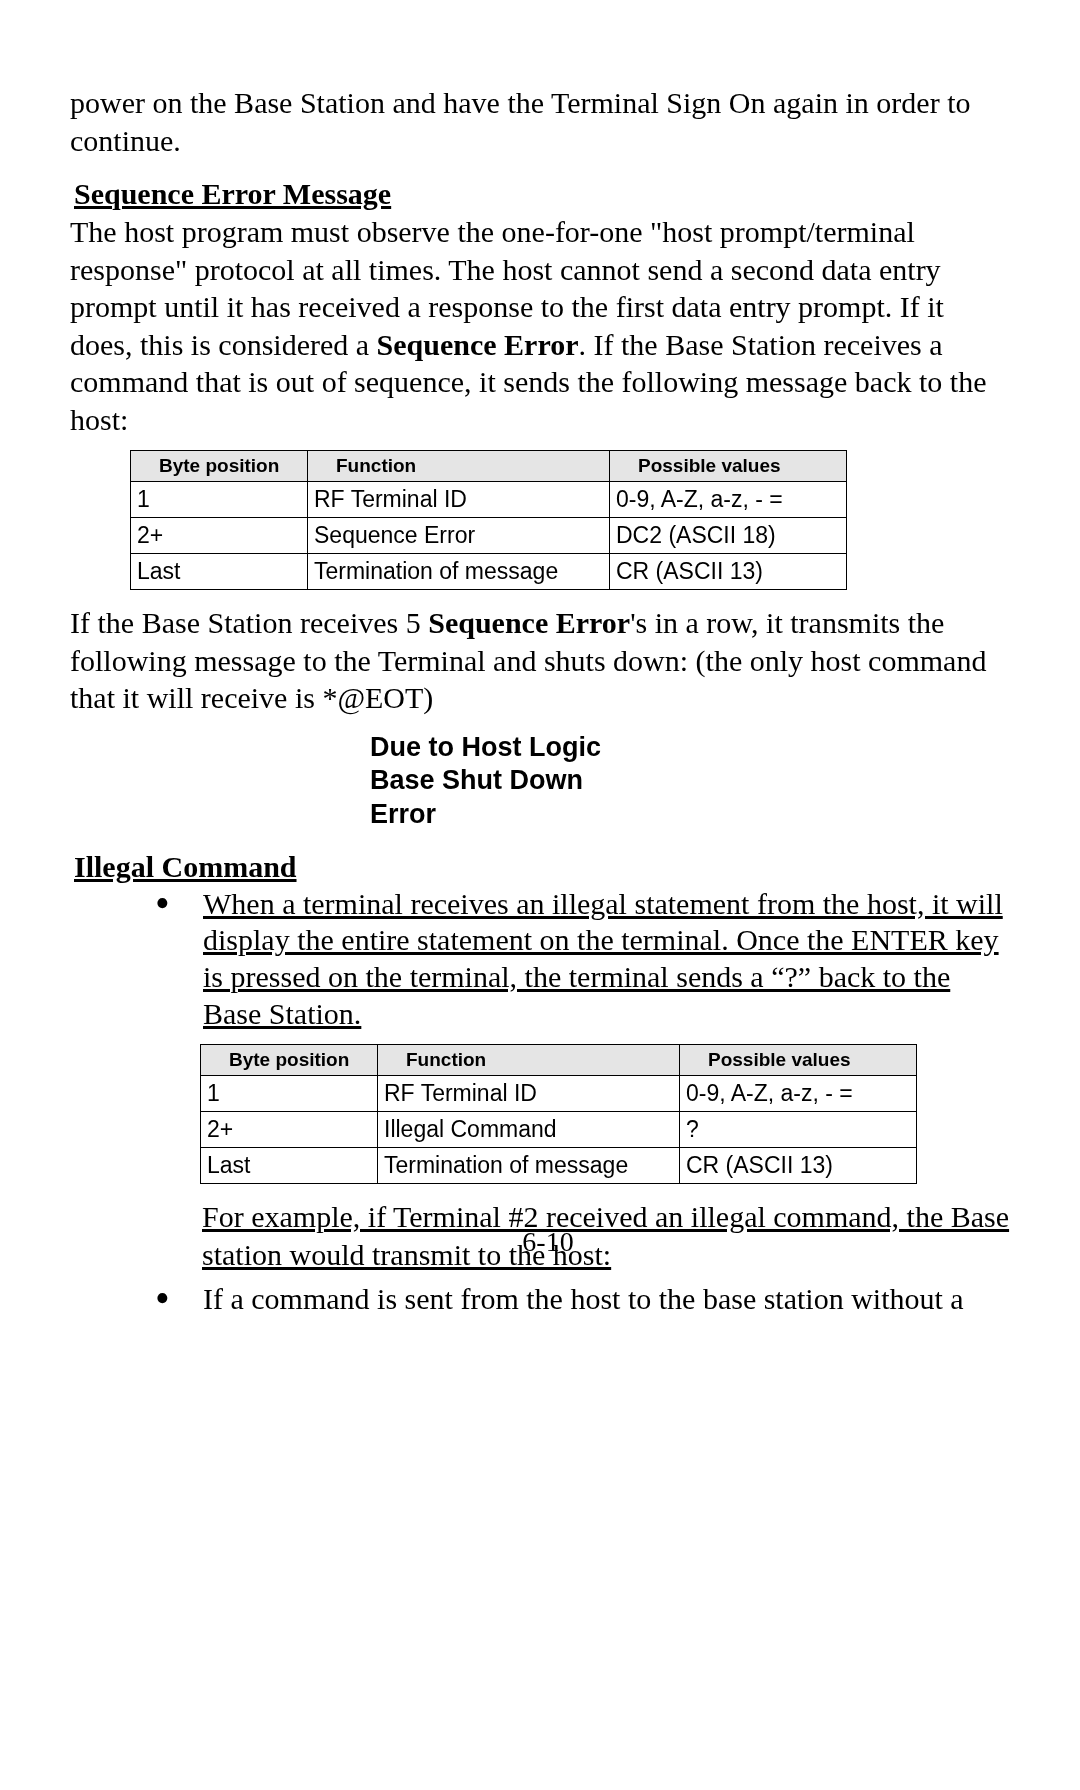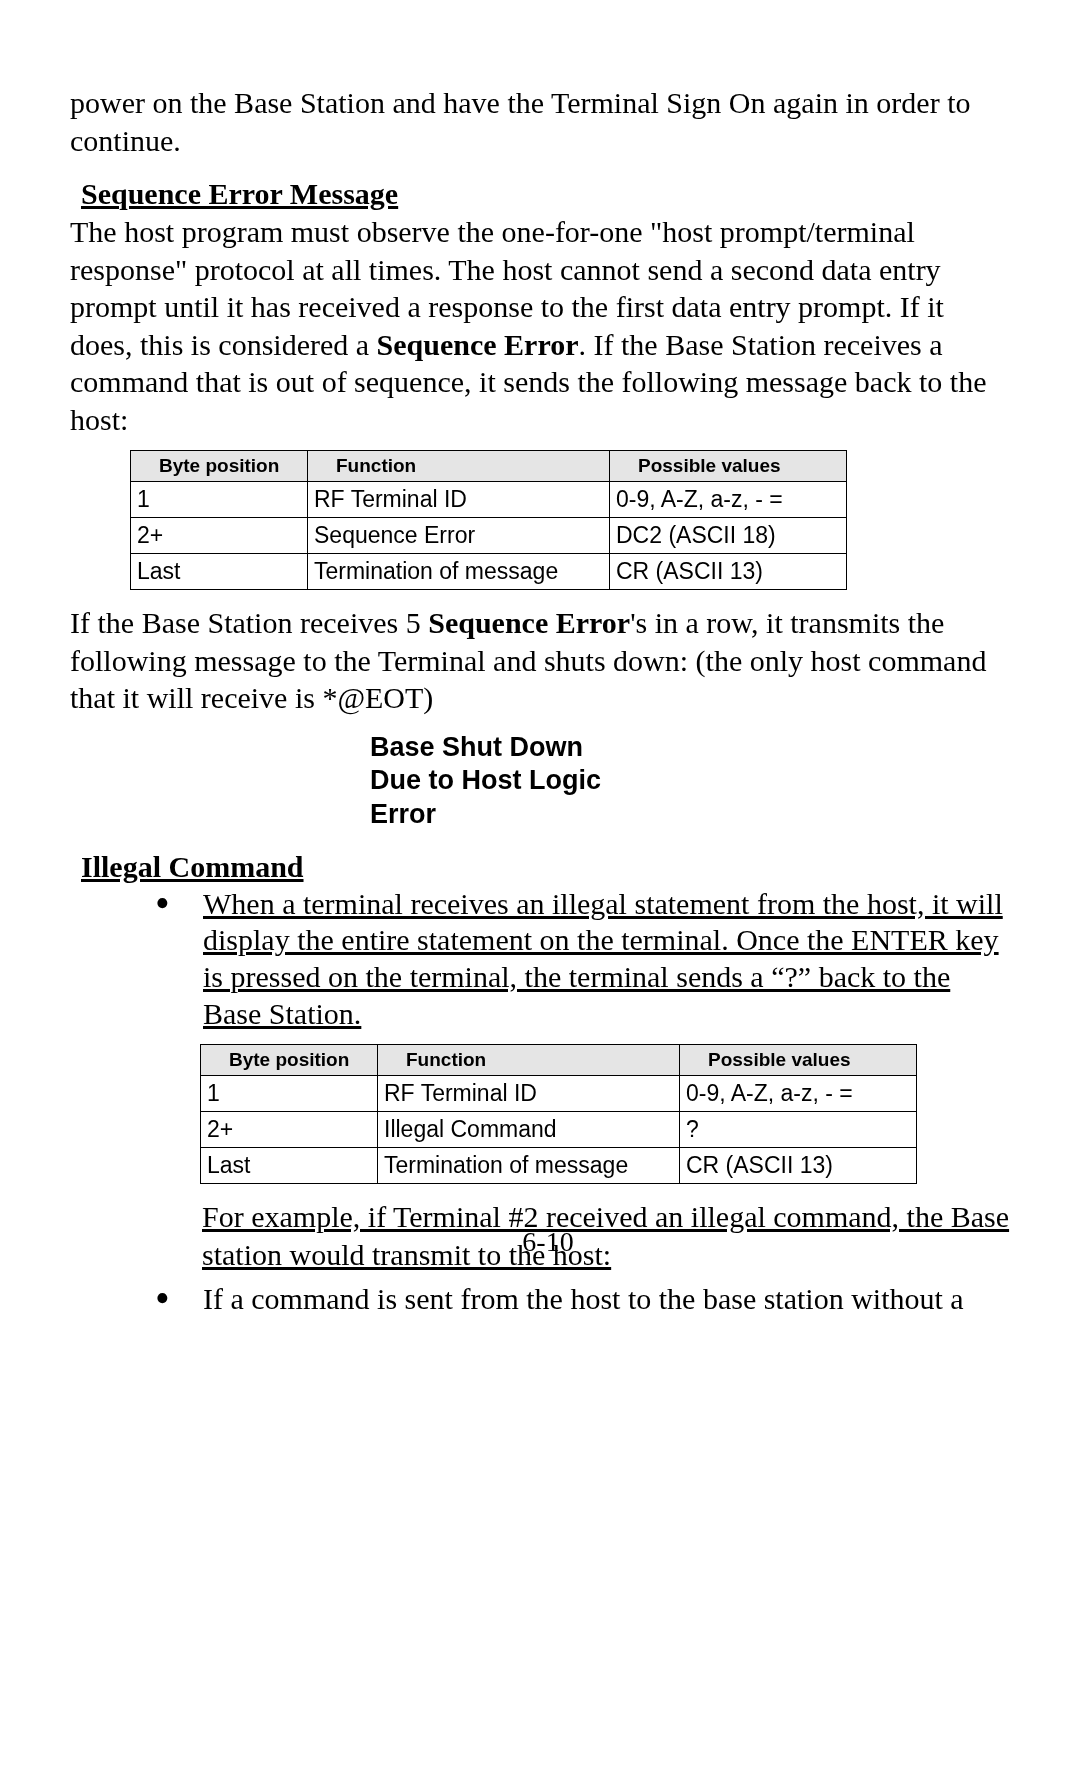--- a/index.html
+++ b/index.html
@@ -19,21 +19,21 @@
   }
   .body-text {
     font-size: 30px;
     line-height: 1.25;
     margin: 0 0 10px 0;
   }
   .section-title {
     font-size: 30px;
     font-weight: bold;
     text-decoration: underline;
-    margin: 18px 0 2px 11px;
+    margin: 18px 0 2px 4px;
   }
   .bold { font-weight: bold; }
   table.data-table {
     border-collapse: collapse;
     margin: 12px 0 14px 60px;
     font-family: Arial, Helvetica, sans-serif;
     font-size: 23px;
   }
   table.data-table th, table.data-table td {
     border: 1px solid #000;
@@ -139,22 +139,22 @@
       <td>CR (ASCII 13)</td>
     </tr>
   </tbody>
     </table>
 
   <p class="body-text">
     <span>If the Base Station receives 5 </span><span class="bold">Sequence Error</span><span>'s in a row, it transmits the following message to the Terminal and shuts down: (the only host command that it will receive is *@EOT)</span>
   </p>
 
   <div class="centered-block">
+    <div>Due to Host Logic</div>
     <div>Base Shut Down</div>
-    <div>Due to Host Logic</div>
     <div>Error</div>
   </div>
 
 
   <h2 class="section-title">Illegal Command</h2>
 
   <ul class="bullets">
     <li>
       <span>When a terminal receives an illegal statement from the host, it will display the entire statement on the terminal. Once the ENTER key is pressed on the terminal, the terminal sends a “?” back to the Base Station.</span>
     </li>

